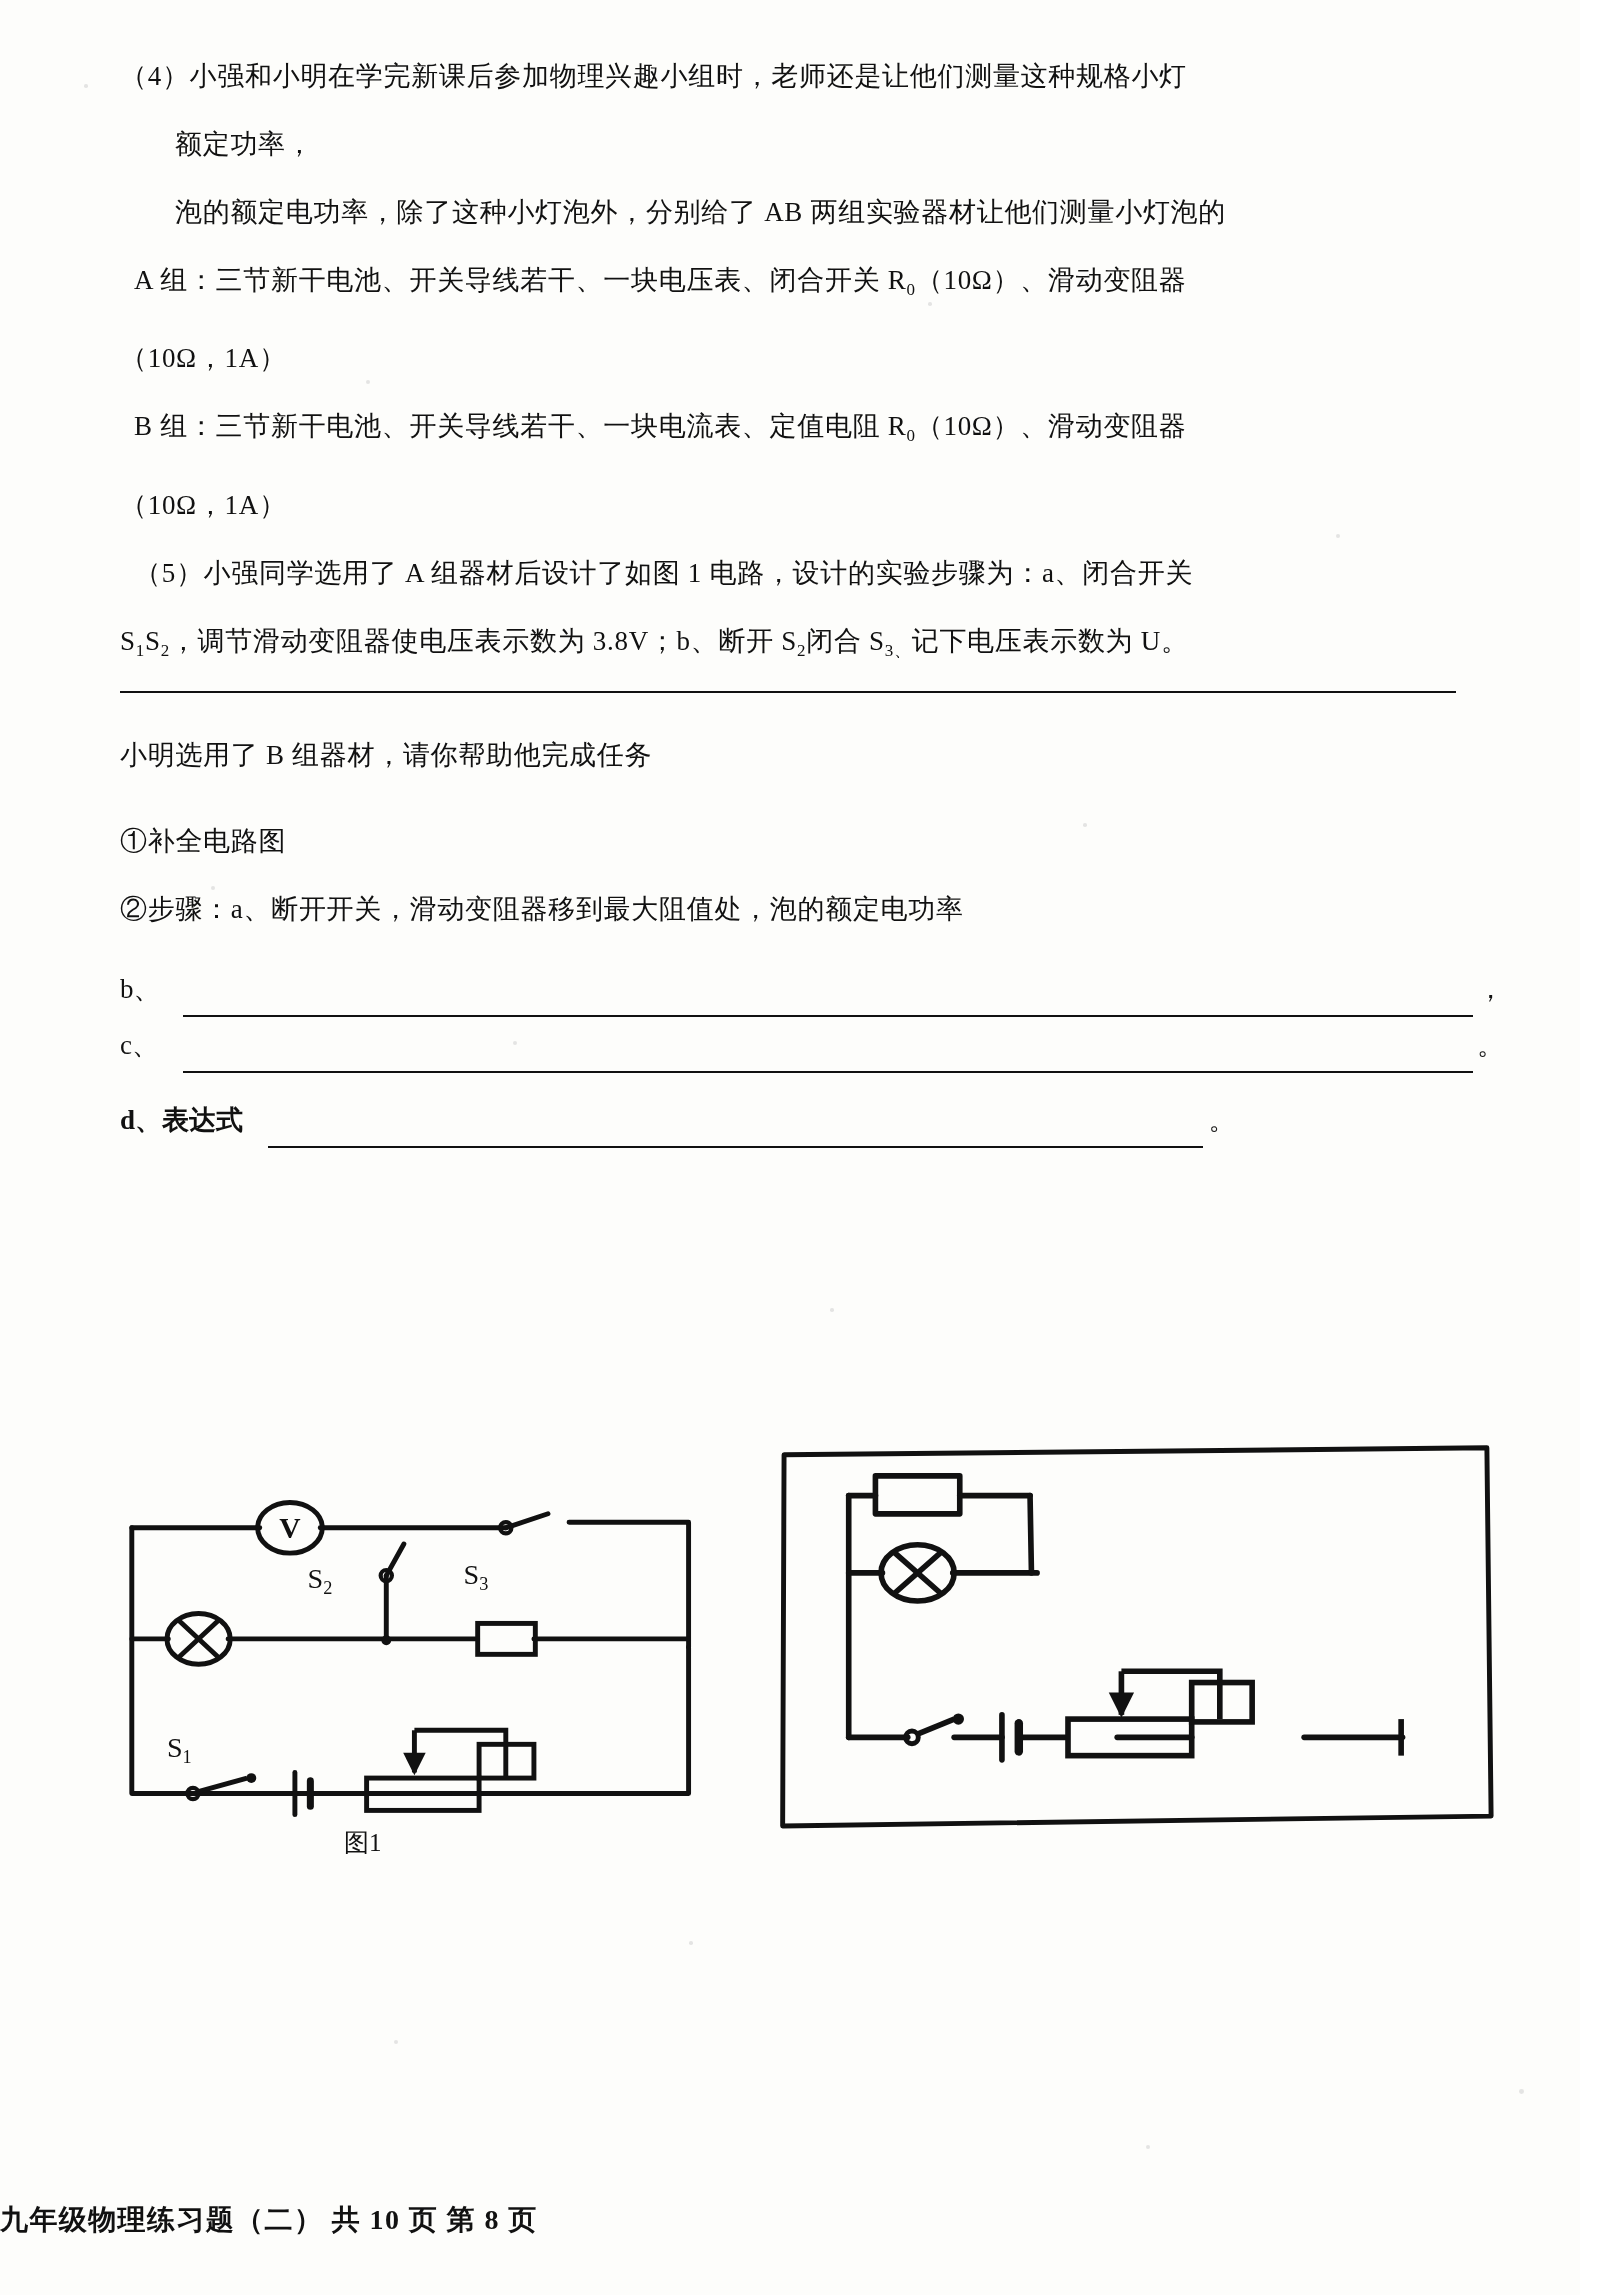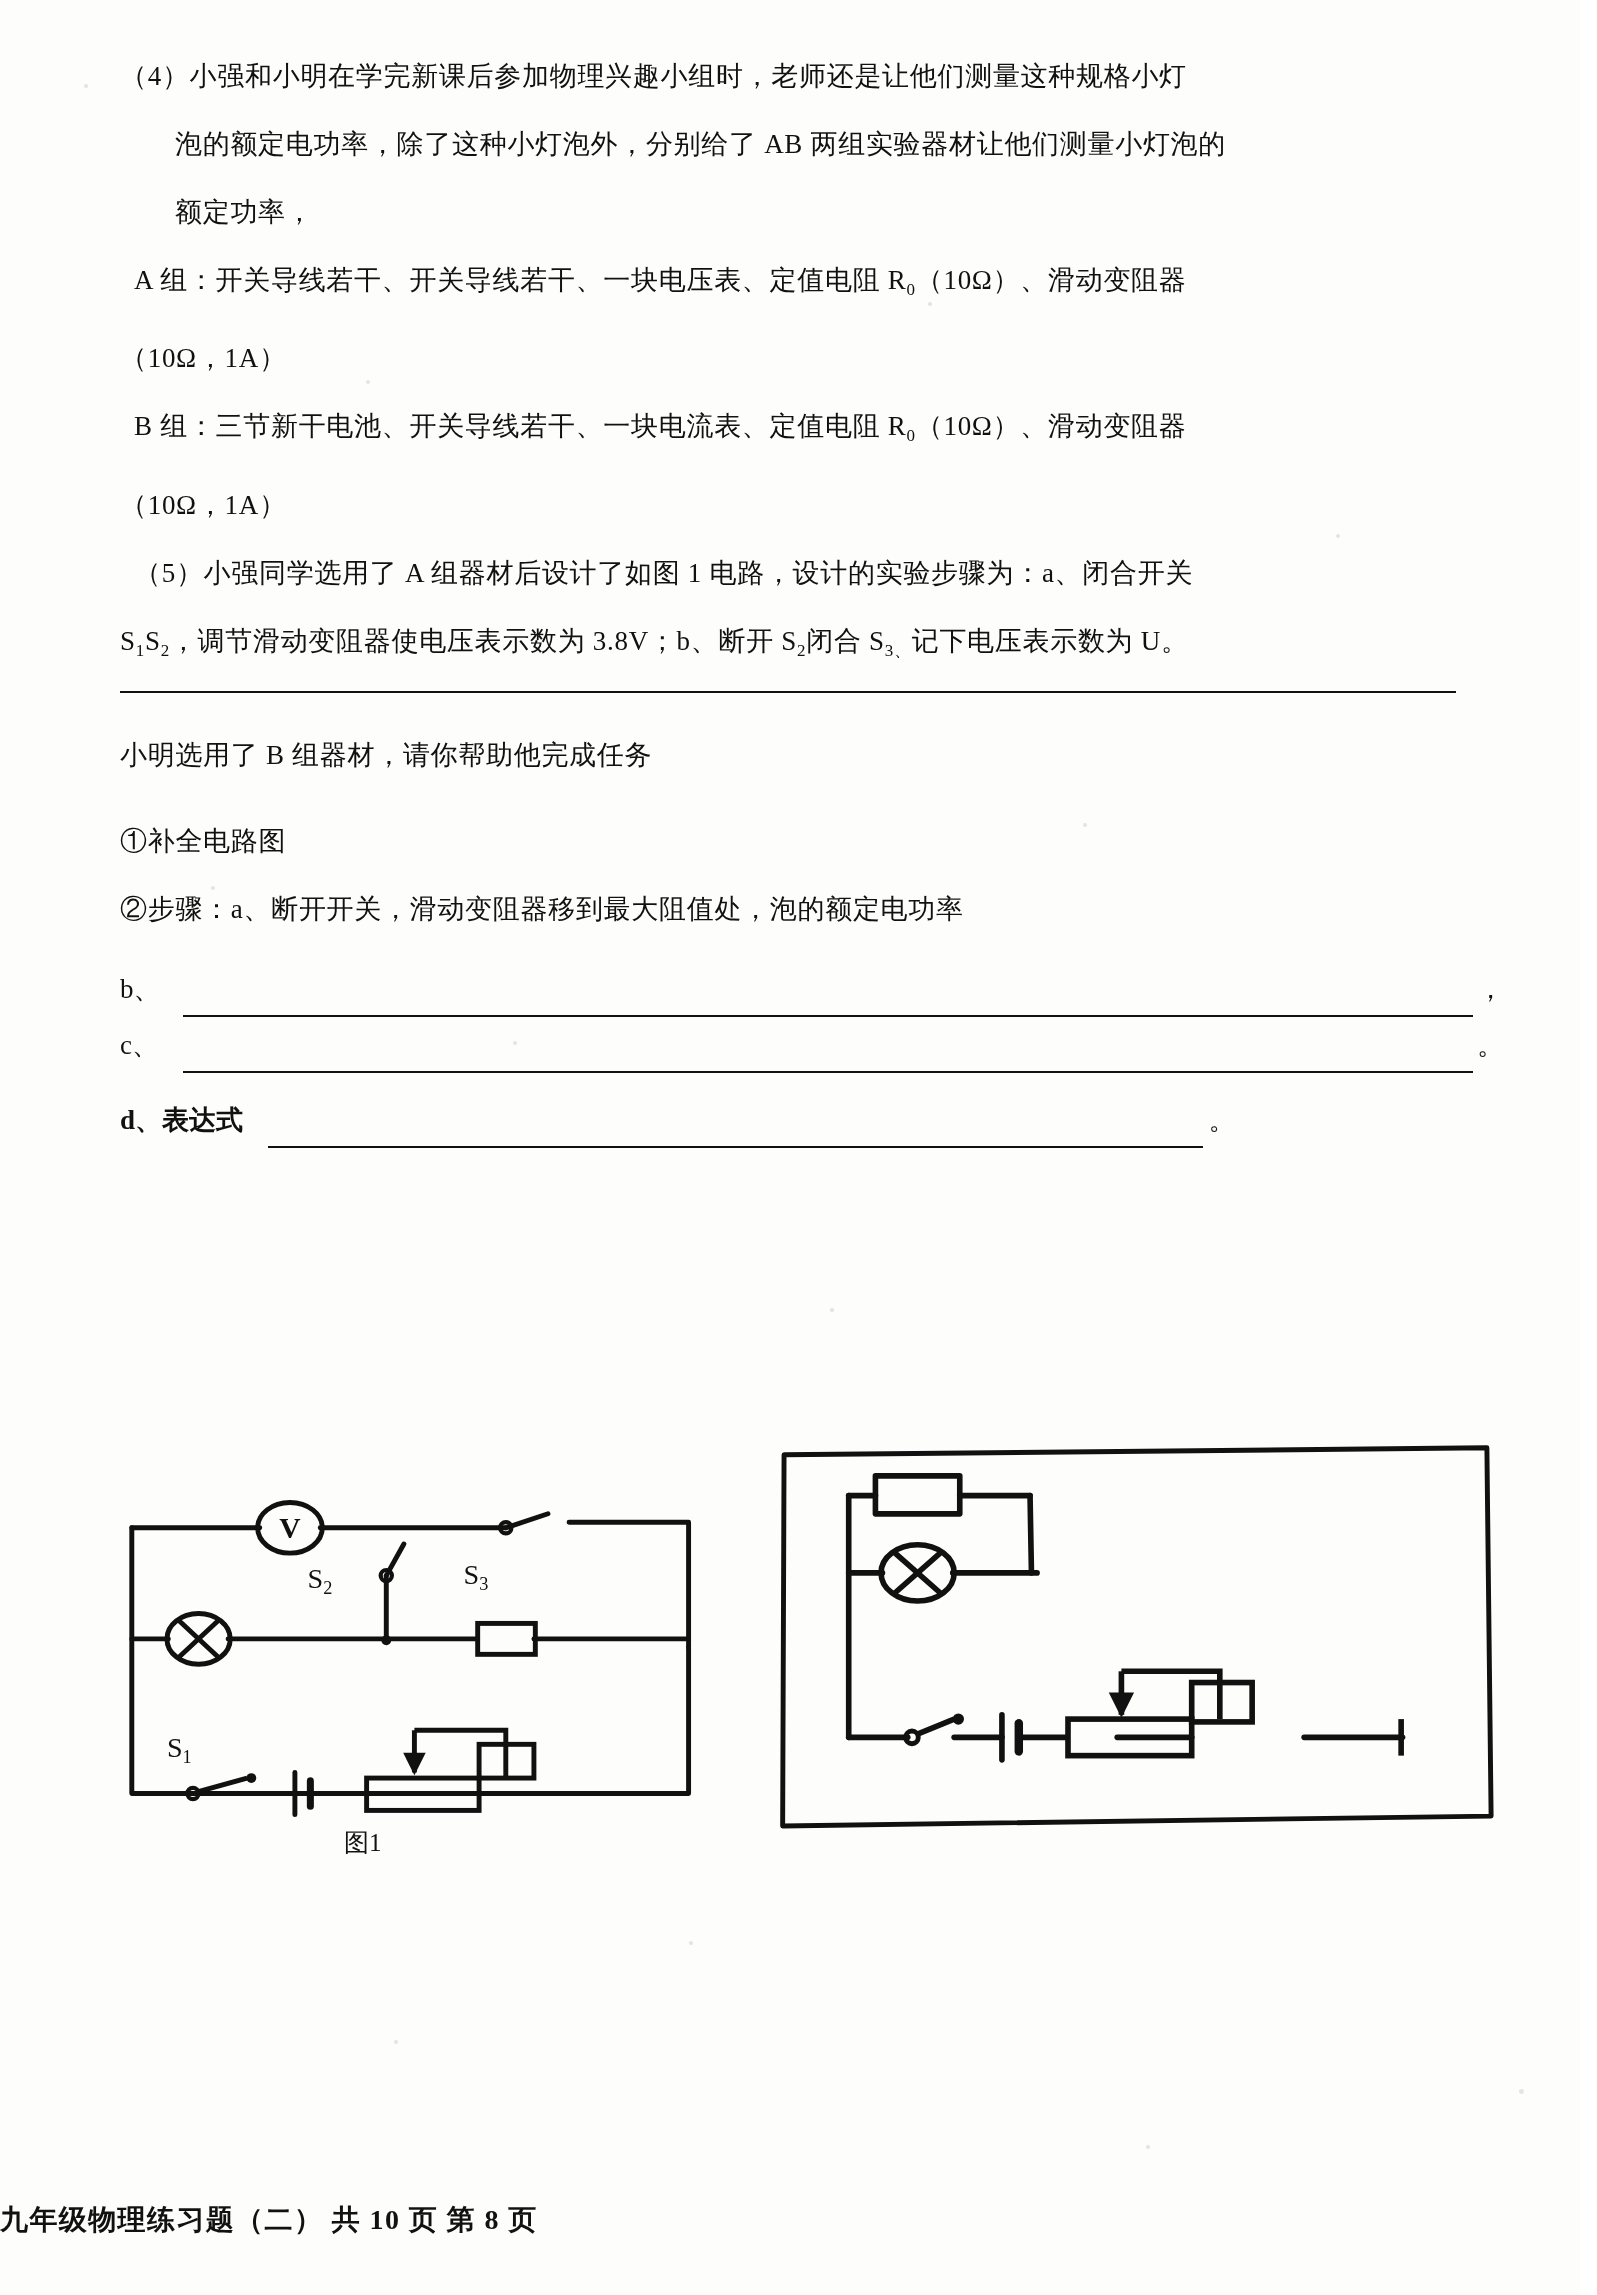--- a/index.html
+++ b/index.html
@@ -124,24 +124,24 @@
   <div class="speck" style="left:513px;  top:1041px; width:4.2px;  height:4.2px;"></div>
   <div class="speck" style="left:830px; top:1308px; width:3.5px;  height:3.5px;"></div>
   <div class="speck" style="left:1519px; top:2089px; width:4.9px;  height:4.9px;"></div>
   <div class="speck" style="left:394px;  top:2040px; width:4.2px;  height:4.2px;"></div>
   <div class="speck" style="left:1146px; top:2145px; width:4.2px;  height:4.2px;"></div>
   <div class="speck" style="left:689px;  top:1941px; width:3.5px;  height:3.5px;"></div>
 
   <div class="content">
 
     <div class="line">（4）小强和小明在学完新课后参加物理兴趣小组时，老师还是让他们测量这种规格小灯</div>
+    <div class="line indent2">额定功率，</div>
     <div class="line indent2">泡的额定电功率，除了这种小灯泡外，分别给了 AB 两组实验器材让他们测量小灯泡的</div>
-    <div class="line indent2">额定功率，</div>
-
-    <div class="line indent1"><span>A 组：开关导线若干、开关导线若干、一块电压表、定值电阻 R</span><span class="sub">0</span><span>（10Ω）、滑动变阻器</span></div>
+
+    <div class="line indent1"><span>A 组：三节新干电池、开关导线若干、一块电压表、闭合开关 R</span><span class="sub">0</span><span>（10Ω）、滑动变阻器</span></div>
     <div class="line">（10Ω，1A）</div>
 
     <div class="line indent1"><span>B 组：三节新干电池、开关导线若干、一块电流表、定值电阻 R</span><span class="sub">0</span><span>（10Ω）、滑动变阻器</span></div>
     <div class="line">（10Ω，1A）</div>
 
     <div class="line indent1">（5）小强同学选用了 A 组器材后设计了如图 1 电路，设计的实验步骤为：a、闭合开关</div>
     <div class="line"><span>S</span><span class="sub">1</span><span>S</span><span class="sub">2</span><span>，调节滑动变阻器使电压表示数为 3.8V；b、断开 S</span><span class="sub">2</span><span>闭合 S</span><span class="sub">3、</span><span>记下电压表示数为 U。</span></div>
 
 
     <div class="rule"></div>

